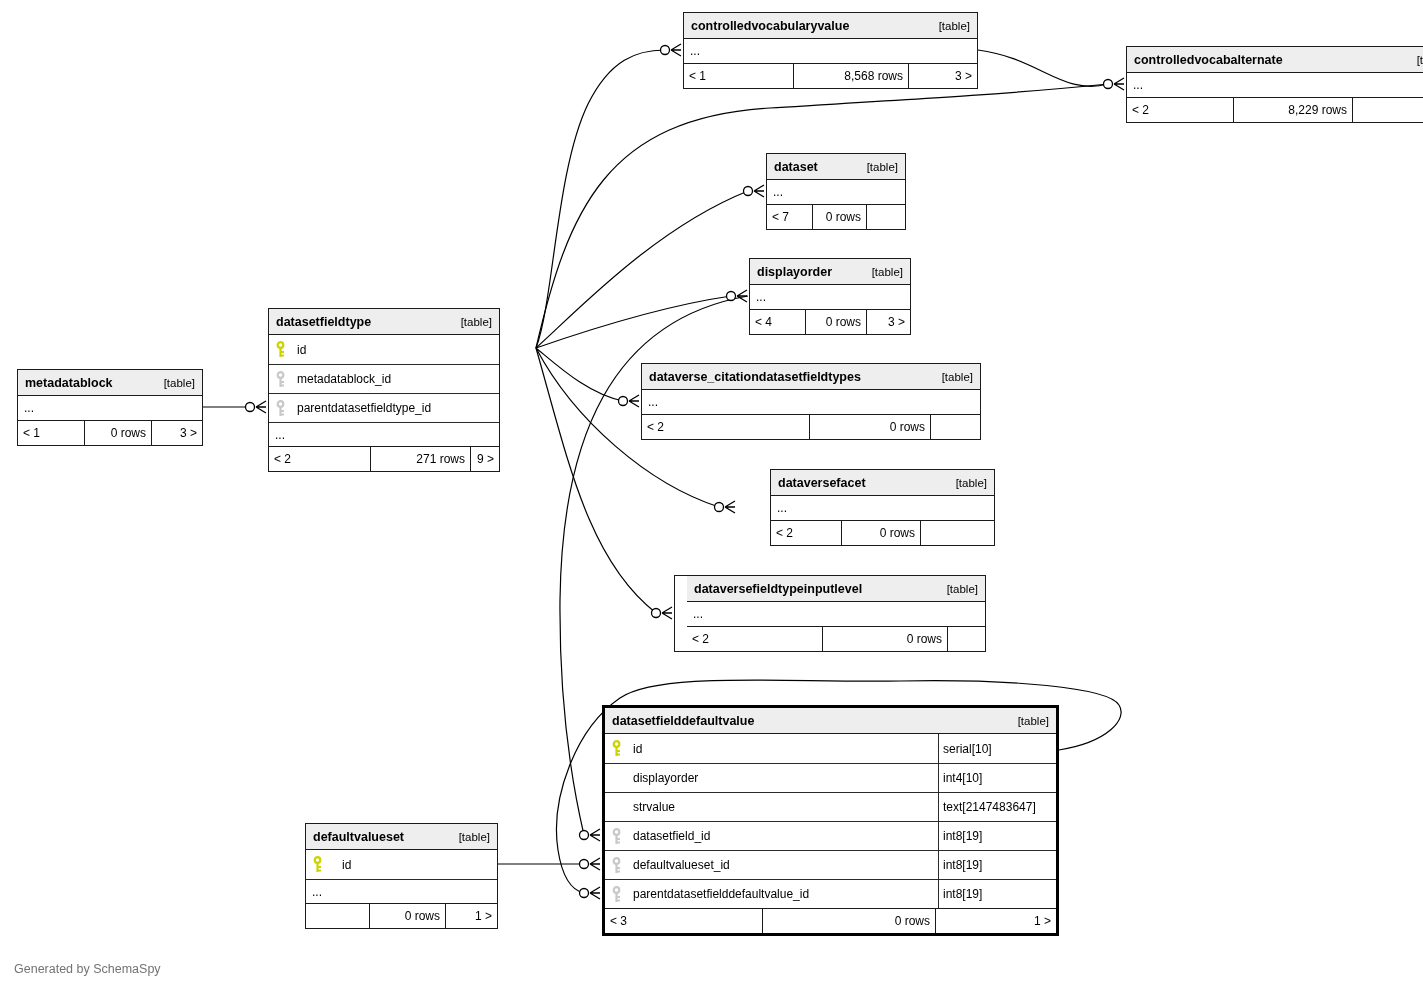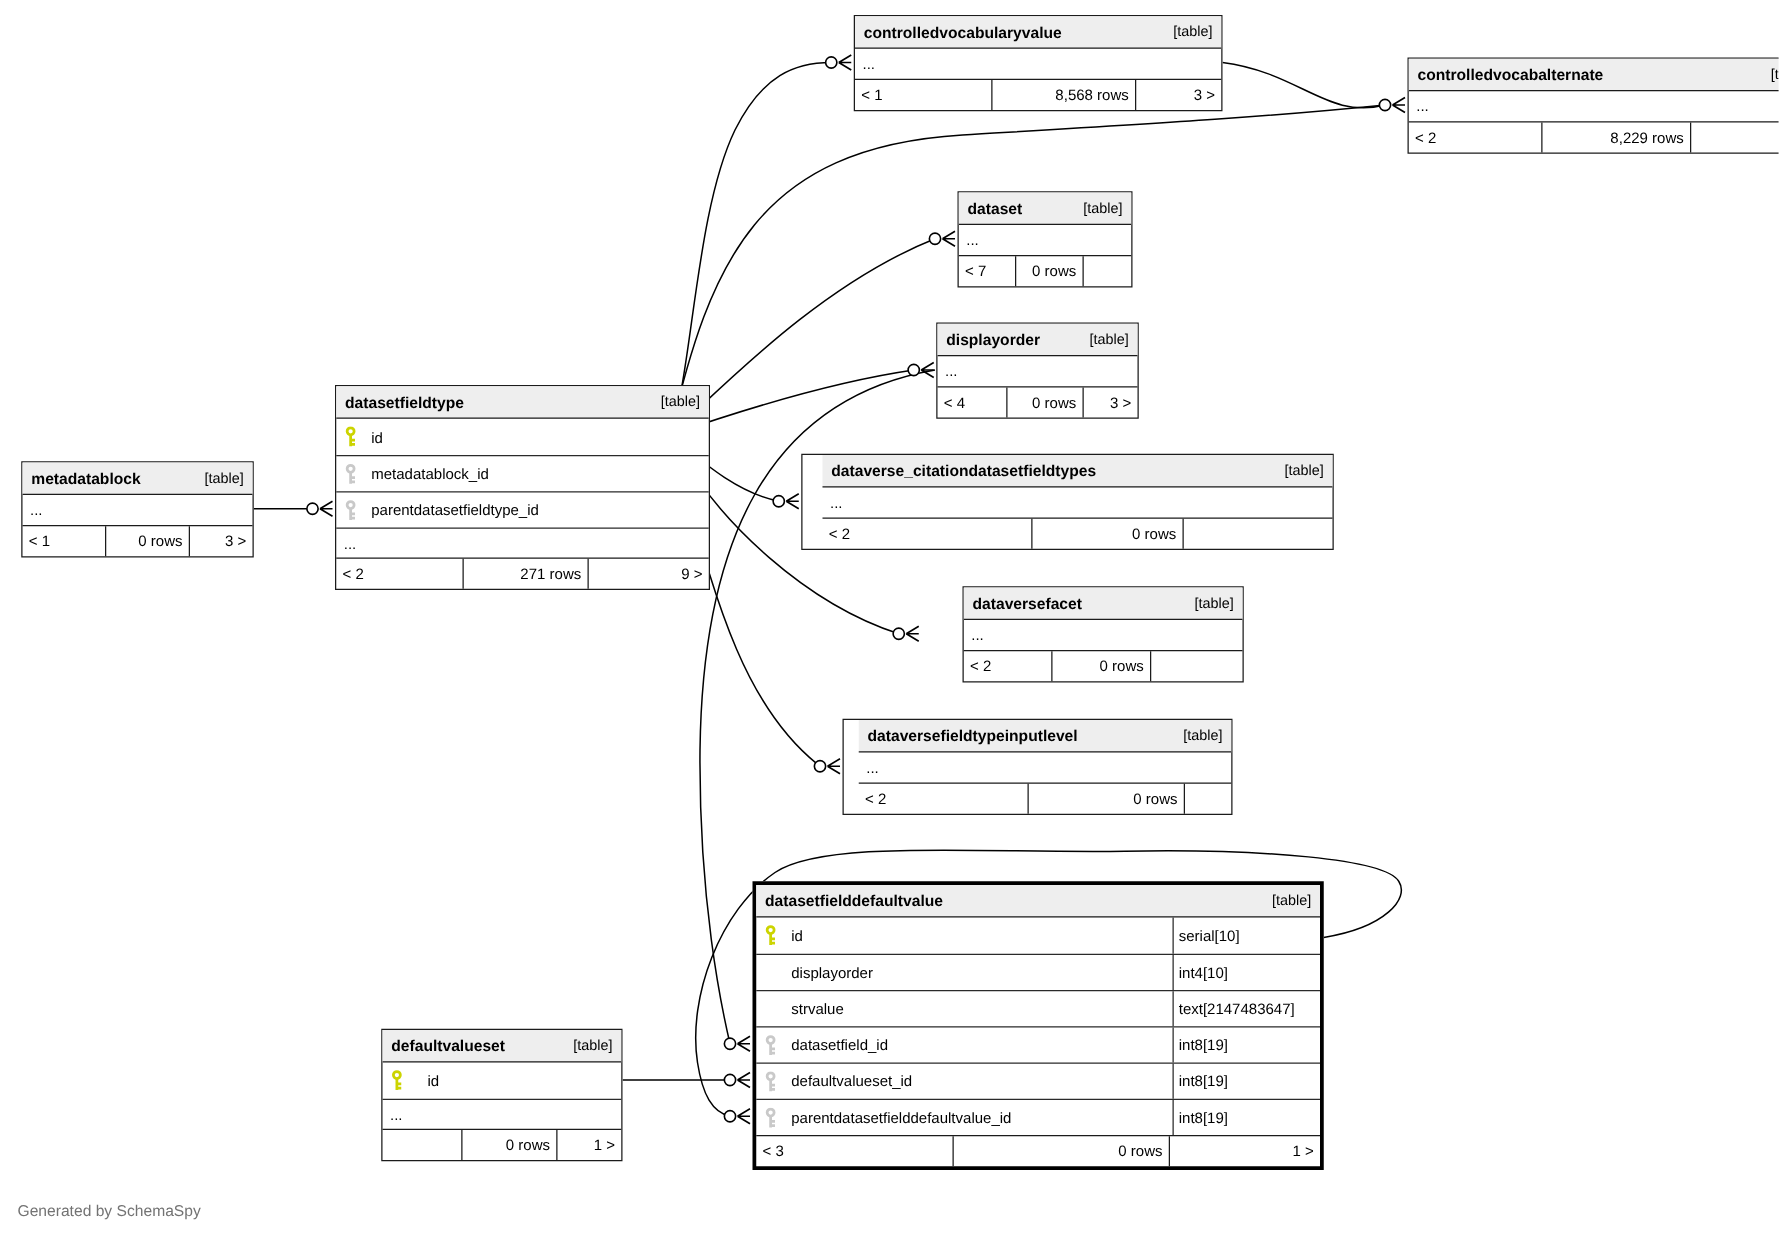--- a/index.html
+++ b/index.html
@@ -141,21 +141,21 @@
       <span class="ttag">[table]</span>
     </div>
     <div class="trow ell">...</div>
     <div class="tfoot">
       <div class="fc" style="width:56px">&lt; 4</div>
       <div class="fc r" style="width:61px">0 rows</div>
       <div class="fc r last">3 &gt;</div>
     </div>
   </div>
 
-  <div class="tbl" style="left:641px;top:363px;width:426px;padding-left:16px;">
+  <div class="tbl" style="left:641px;top:363px;width:340px;">
     <div class="thead">
       <span class="tname">dataverse_citationdatasetfieldtypes</span>
       <span class="ttag">[table]</span>
     </div>
     <div class="trow ell">...</div>
     <div class="tfoot">
       <div class="fc" style="width:168px">&lt; 2</div>
       <div class="fc r" style="width:121px">0 rows</div>
       <div class="fc r last"></div>
     </div>
@@ -180,21 +180,21 @@
       <span class="ttag">[table]</span>
     </div>
     <div class="trow ell">...</div>
     <div class="tfoot">
       <div class="fc" style="width:136px">&lt; 2</div>
       <div class="fc r" style="width:125px">0 rows</div>
       <div class="fc r last"></div>
     </div>
   </div>
 
-  <div class="tbl" style="left:268px;top:308px;width:300px;">
+  <div class="tbl" style="left:268px;top:308px;width:232px;">
     <div class="thead">
       <span class="tname">datasetfieldtype</span>
       <span class="ttag">[table]</span>
     </div>
     <div class="trow">
       <span class="kicon">
         <svg class="keysvg" width="11" height="17" viewBox="0 0 11 17">
             <g fill="none" stroke="#ccd400" stroke-width="2.2">
               <circle cx="5.5" cy="4" r="2.8"></circle>
               <path d="M5.5,7 L5.5,16 M5.5,11 L9,11 M5.5,14.5 L9,14.5"></path>

